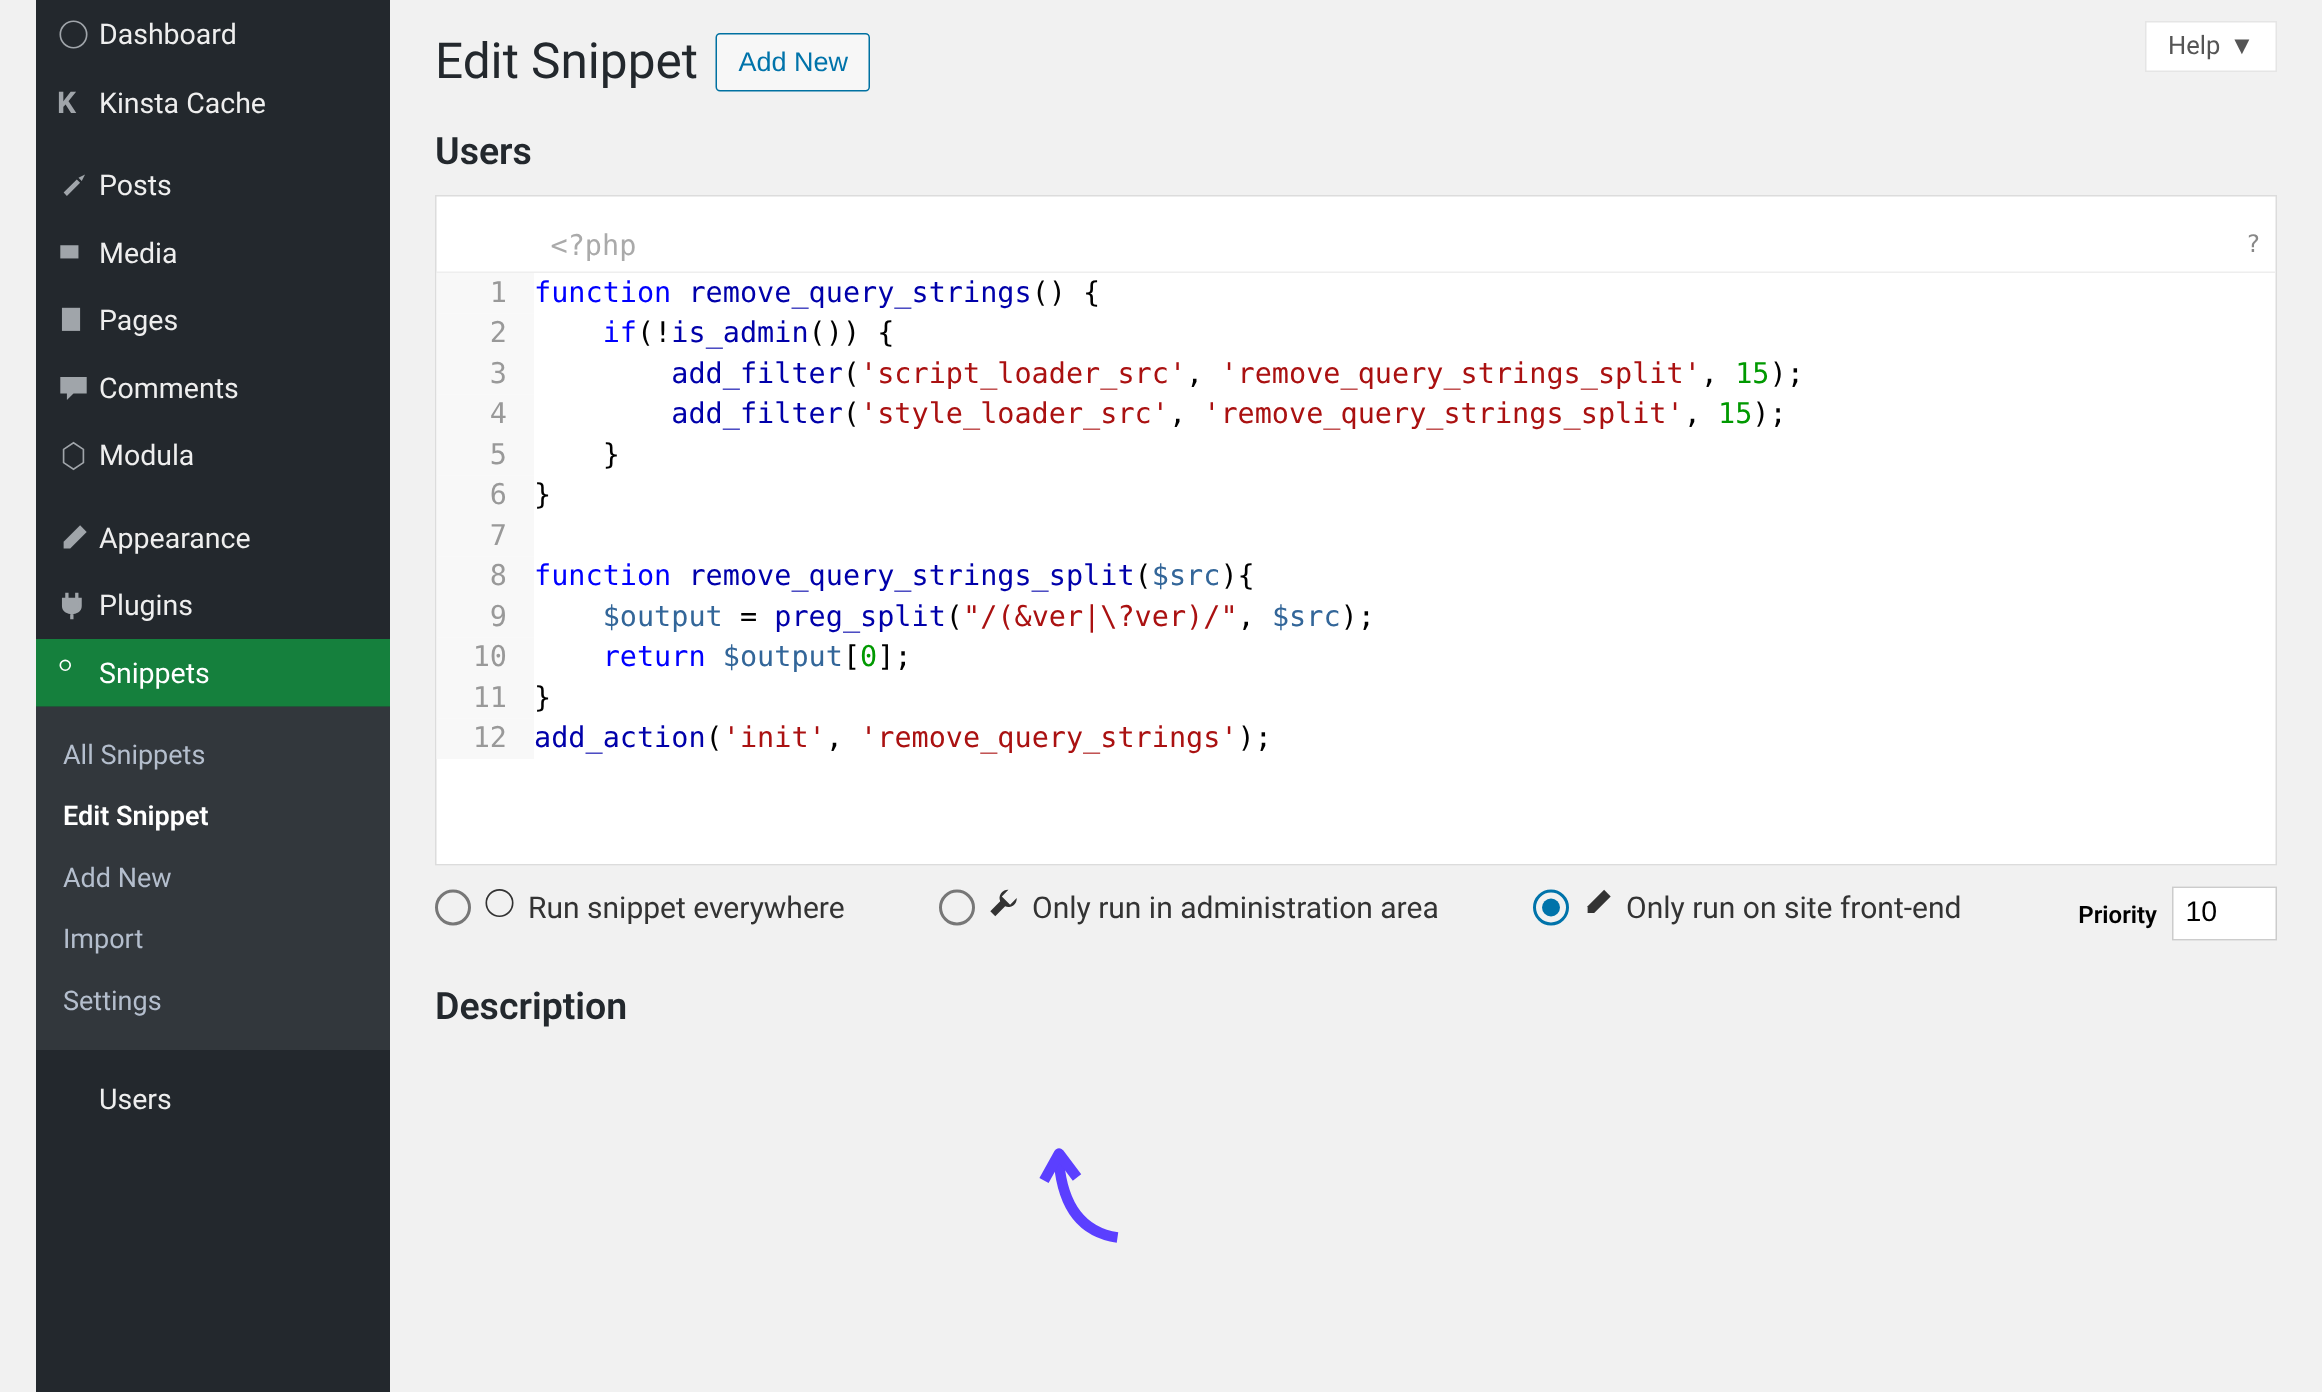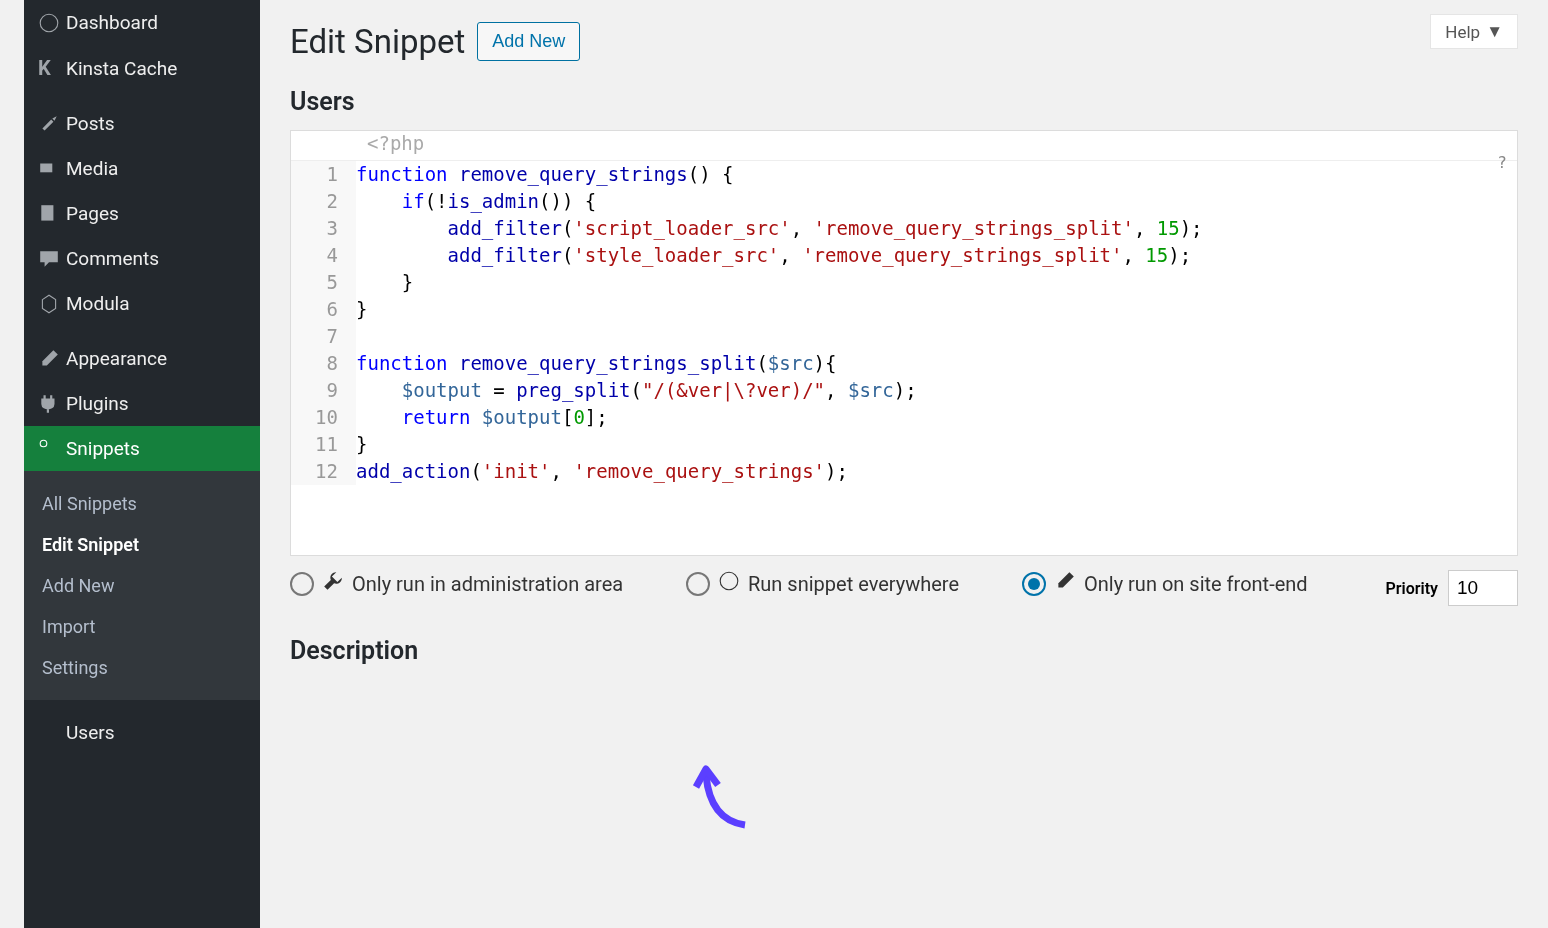--- a/index.html
+++ b/index.html
@@ -24,21 +24,21 @@
 .heading-row { display: flex; align-items: center; gap: 12px; margin-bottom: 26px; }
 .page-title { font-size: 33px; font-weight: 400; color: #23282d; }
 .add-new { border: 1px solid #0071a1; color: #0073aa; background: #f7f7f7; padding: 8px 14px; font-size: 18px; cursor: pointer; border-radius: 3px; }
 .title-input-wrap { background: #fff; border: 1px solid #dcdcdc; border-left: 6px solid #46b450; padding: 10px 16px; margin-bottom: 28px; }
 .title-input { border: none; width: 100%; font-size: 30px; color: #333; outline: none; }
 .section-head { font-size: 25px; font-weight: 600; color: #23282d; margin-bottom: 14px; }
 
 
 .code-editor { background: #fff; border: 1px solid #dcdcdc; font-family: "SFMono-Regular", Consolas, monospace; font-size: 19px; margin-bottom: 14px; position: relative; }
 .code-help { position: absolute; right: 10px; top: 22px; color: #888; font-size: 16px; cursor: pointer; }
-.code-intro { color: #aaa; padding: 1px 0 6px 76px; border-bottom: 1px solid #eee; }
+.code-intro { color: #aaa; padding: 22px 0 6px 76px; border-bottom: 1px solid #eee; }
 .code-body { padding-bottom: 70px; }
 .code-line { display: flex; }
 .gutter { width: 65px; text-align: right; padding-right: 18px; color: #999; background: #f8f8f8; line-height: 27px; user-select: none; }
 .code-text { flex: 1; white-space: pre; line-height: 27px; }
 .kw { color: #0000ff; }
 .fn { color: #0000aa; }
 .str { color: #aa1111; }
 .var { color: #336699; }
 .num { color: #009900; }
 
@@ -241,38 +241,38 @@
           </div>
           <div class="code-line">
             <div class="gutter">12</div>
             <div class="code-text"><span class="fn">add_action</span>(<span class="str">'init'</span>, <span class="str">'remove_query_strings'</span>);</div>
           </div>
         </div>
     </div>
 
     <div class="scope-row">
       <div class="scope-options" id="scope-opts">
-          <label class="scope-opt" style="width: 360px;">
-            <span class="radio"></span>
-            <span class="scope-icon"><svg width="22" height="22" viewBox="0 0 20 20" fill="currentColor">
-                <path d="M13 2 A5 5 0 0 0 8 9 L2 15 L5 18 L11 12 A5 5 0 0 0 18 7 L14 11 L9 6 Z"></path>
-              </svg></span>
-            <span>Only run in administration area</span>
-          </label>
           <label class="scope-opt" style="width: 300px;">
             <span class="radio"></span>
             <span class="scope-icon"><svg width="22" height="22" viewBox="0 0 20 20" fill="currentColor">
                 <circle cx="10" cy="10" r="8" fill="none" stroke="currentColor" stroke-width="2/">
                   <ellipse cx="10" cy="10" rx="3" ry="8" fill="none" stroke="currentColor" stroke-width="1.5/">
                     <path d="M2 10 H18 M3 6 H17 M3 14 H17" stroke="currentColor" stroke-width="1.2/"></path>
                   </ellipse>
                 </circle>
               </svg></span>
             <span>Run snippet everywhere</span>
           </label>
+          <label class="scope-opt" style="width: 360px;">
+            <span class="radio"></span>
+            <span class="scope-icon"><svg width="22" height="22" viewBox="0 0 20 20" fill="currentColor">
+                <path d="M13 2 A5 5 0 0 0 8 9 L2 15 L5 18 L11 12 A5 5 0 0 0 18 7 L14 11 L9 6 Z"></path>
+              </svg></span>
+            <span>Only run in administration area</span>
+          </label>
           <label class="scope-opt" style="width: 300px;">
             <span class="radio checked"></span>
             <span class="scope-icon"><svg width="22" height="22" viewBox="0 0 20 20" fill="currentColor">
                 <path d="M14 2 L18 6 L8 16 L4 16 L4 12 Z"></path>
               </svg></span>
             <span>Only run on site front-end</span>
           </label>
         </div>
       <div class="priority">
         <span class="priority-label">Priority</span>

